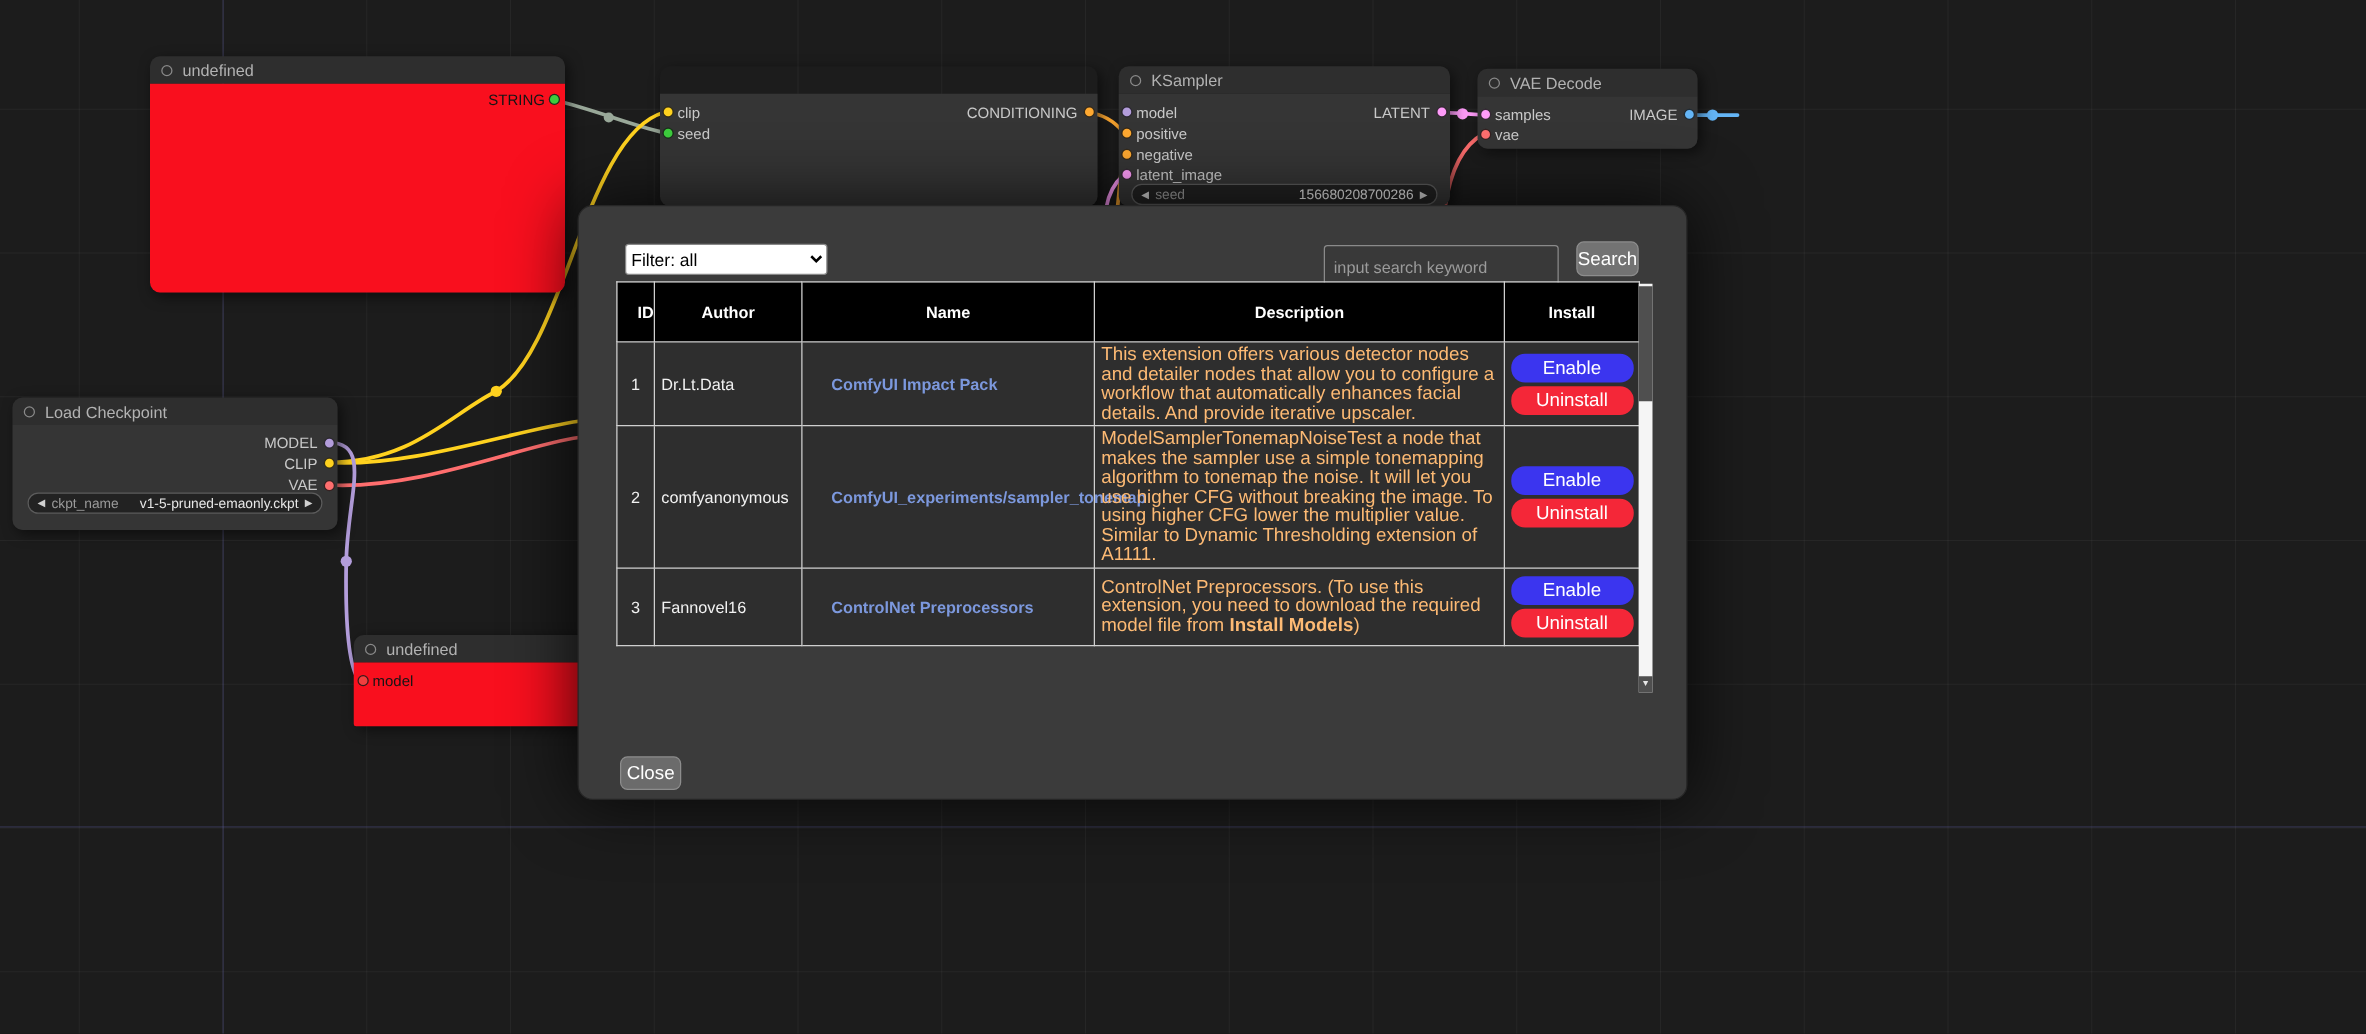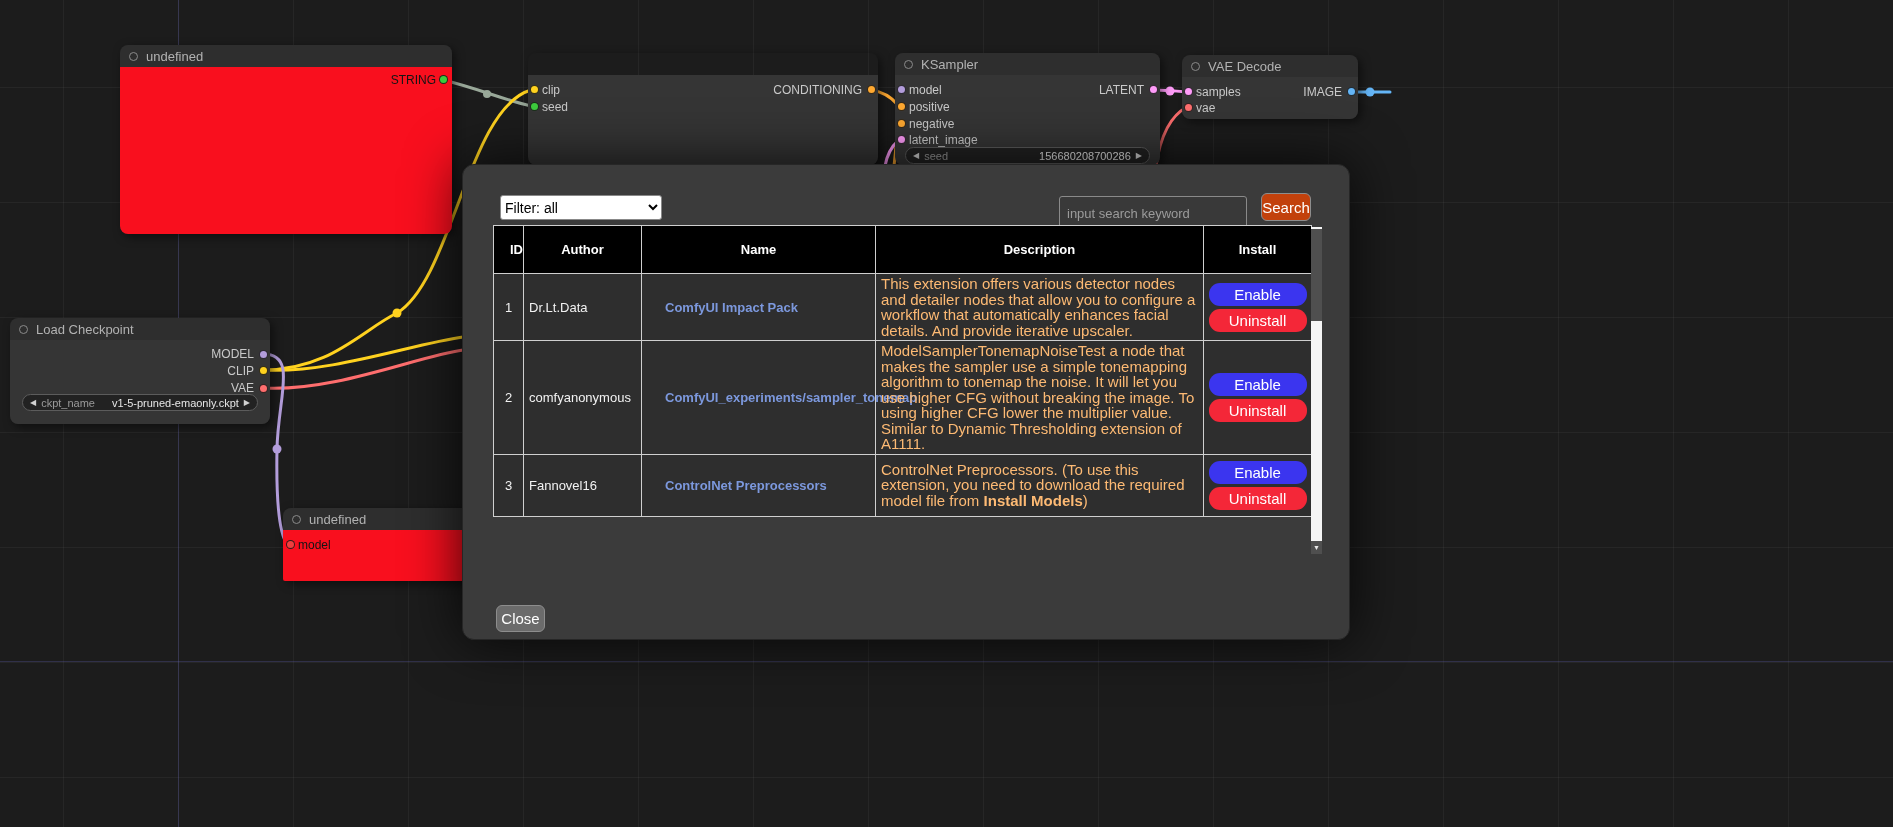--- a/index.html
+++ b/index.html
@@ -25,21 +25,21 @@
   .slot-label.dark{color:#151515;}
   .widget{position:absolute;height:17px;background:#222;border:1px solid #5c5c5c;border-radius:9px;display:flex;align-items:center;padding:0 7px;font-size:11px;z-index:5;white-space:nowrap;}
   .w-arrow{color:#d0d0d0;font-size:8px;line-height:17px;}
   .w-name{color:#9a9a9a;margin:0 6px 0 5px;}
   .w-value{color:#e6e6e6;margin-left:auto;margin-right:5px;}
 
   .dialog{position:absolute;left:462px;top:164px;width:888px;height:476px;background:#3b3b3b;border:1px solid #262626;border-radius:12px;box-shadow:0 0 55px rgba(0,0,0,0.8);z-index:10;}
   .filter-select{position:absolute;left:37px;top:30px;width:162px;height:25px;font-size:14px;font-family:inherit;background:#fff;color:#000;border:1px solid #888;border-radius:3px;}
   .search-input{position:absolute;left:596px;top:31px;width:188px;height:22px;background:#393939;border:1px solid #8a8a8a;border-radius:3px;color:#ddd;font-size:13px;padding:16px 7px;font-family:inherit;}
   .search-input::placeholder{color:#9b9b9b;}
-  .search-btn{position:absolute;left:798px;top:28px;width:50px;height:28px;background:#c2410c;color:#fff;border:1px solid #8d8d8d;border-radius:6px;font-size:15px;font-family:inherit;cursor:pointer;}
+  .search-btn{position:absolute;left:798px;top:28px;width:50px;height:28px;background:#737373;color:#fff;border:1px solid #8d8d8d;border-radius:6px;font-size:15px;font-family:inherit;cursor:pointer;}
   .close-btn{position:absolute;left:33px;top:440px;width:49px;height:27px;background:#6b6b6b;color:#fff;border:1px solid #8d8d8d;border-radius:6px;font-size:15px;font-family:inherit;cursor:pointer;}
 
   .ext-table{position:absolute;left:30px;top:60px;width:818px;border-collapse:collapse;table-layout:fixed;}
   .ext-table th{background:#000;color:#fff;font-size:13px;font-weight:bold;height:18px;border:1px solid #cfcfcf;padding:16px;}
   .ext-table td{background:#2e2e2e;color:#f2f2f2;font-size:13px;border:1px solid #cfcfcf;padding:2px 5px;vertical-align:middle;}
   td.c-id{text-align:center;}
   td.c-desc{font-size:15px;line-height:15.5px;color:#fdba74;}
   .ext-link{color:#7c98dd;font-weight:bold;text-decoration:none;cursor:pointer;margin-left:18px;}
   td.c-install{text-align:center;padding:3px 4px;}
   .btn-enable,.btn-uninstall{display:block;width:98px;height:23px;margin:3px auto;border:none;border-radius:11px;color:#fff;font-size:15px;font-family:inherit;line-height:21px;cursor:pointer;}

